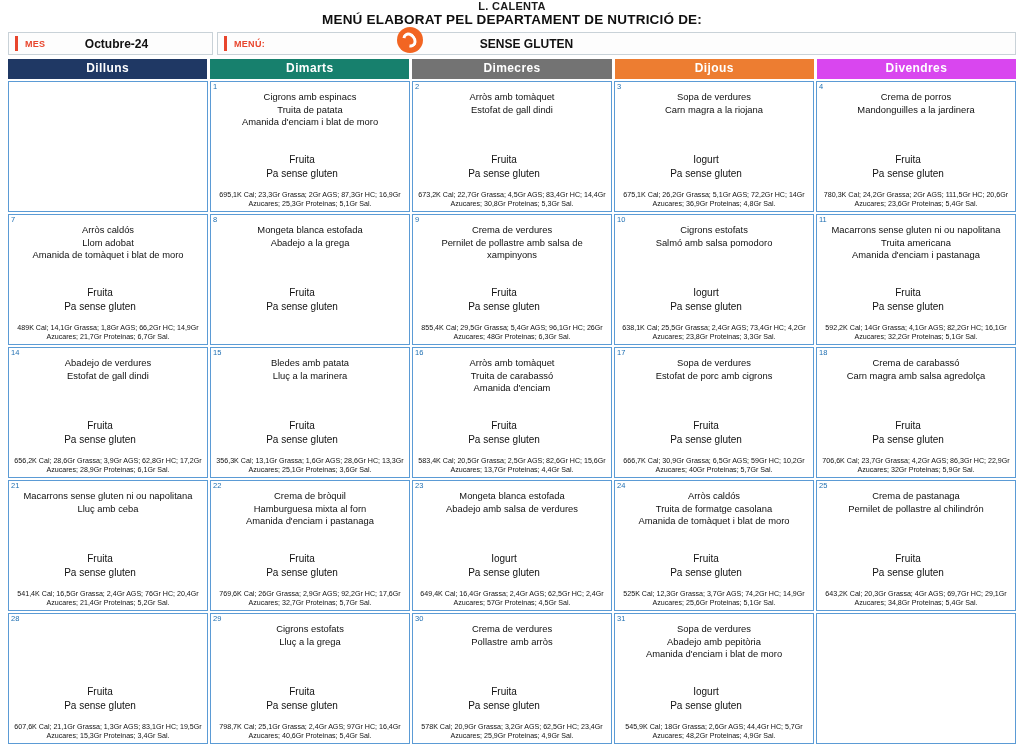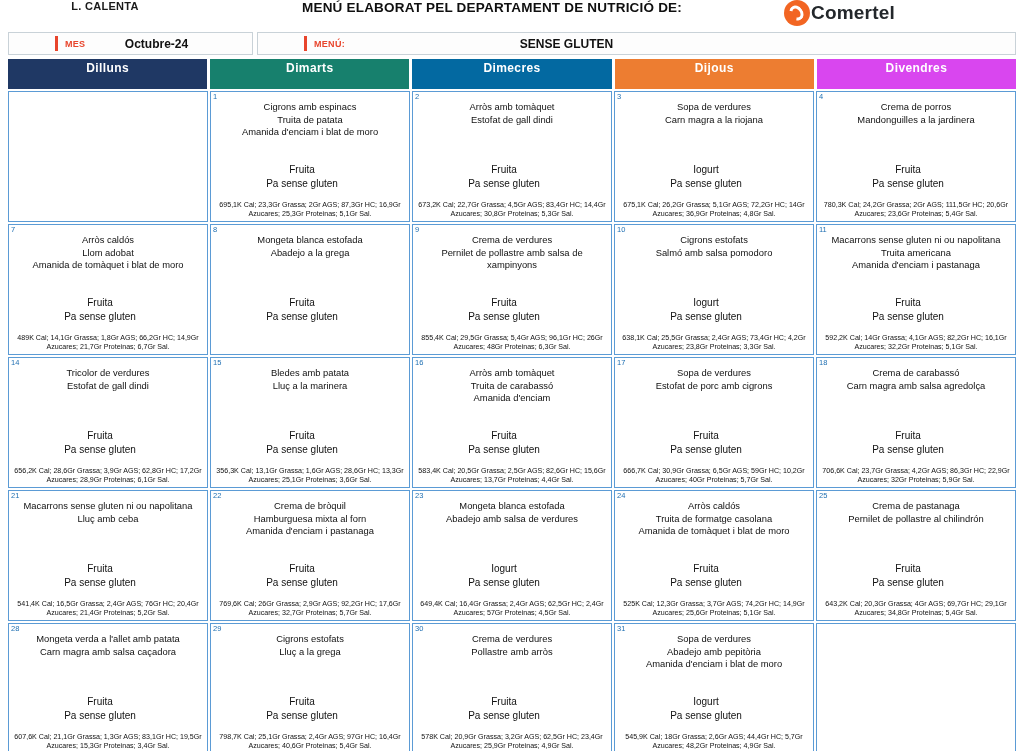--- a/index.html
+++ b/index.html
@@ -17,23 +17,24 @@
   .page {
     position: relative;
     width: 1024px;
     height: 751px;
     box-sizing: border-box;
     padding: 0 6px;
   }
   
   .topbar {
     display: flex;
-    align-items: flex-start;
+    align-items: center;
     height: 30px;
     padding: 0 4px;
+    flex-direction: column;
   }
   .company {
     width: 190px;
     font-size: 11px;
     font-weight: bold;
     letter-spacing: .3px;
     text-align: center;
     color: #1a1a1a;
   }
   .main-title {
@@ -82,21 +83,20 @@
     display: flex;
     gap: 4px;
     margin: 2px 2px 4px 2px;
   }
   .meta-box {
     border: 1px solid #c9d2d8;
     height: 21px;
     display: flex;
     align-items: center;
     background: #fdfdfd;
-    padding-left: 40px;
   }
   .meta-box.month { width: 203px; }
   .meta-box.menu  { flex: 1; justify-content: center; }
   .tick {
     width: 3px;
     height: 15px;
     background: #e8452c;
     margin: 0 7px 0 6px;
     flex: none;
   }
@@ -118,21 +118,21 @@
   .meta-box.menu .meta-value { padding-right: 240px; }
 
   
   .day-head-row {
     display: flex;
     gap: 3px;
     margin: 0 2px 2px 2px;
   }
   .day-head {
     flex: 1;
-    height: 30px;
+    height: 20px;
     line-height: 18px;
     text-align: center;
     color: #ffffff;
     font-size: 12px;
     font-weight: bold;
     letter-spacing: .4px;
   }
 
   
   .grid {
@@ -214,21 +214,21 @@
     <div class="meta-box menu">
       <span class="tick"></span>
       <span class="meta-label">MENÚ:</span>
       <span class="meta-value">SENSE GLUTEN</span>
     </div>
   </div>
 
   <div class="day-head-row" id="day-heads">
       <div class="day-head" style="background: rgb(31, 56, 100);">Dilluns</div>
       <div class="day-head" style="background: rgb(23, 128, 109);">Dimarts</div>
-      <div class="day-head" style="background: #0369a1;">Dimecres</div>
+      <div class="day-head" style="background: #737373;">Dimecres</div>
       <div class="day-head" style="background: rgb(237, 125, 49);">Dijous</div>
       <div class="day-head" style="background: #d946ef;">Divendres</div>
     </div>
 
   <div class="grid" id="grid">
       <div class="week">
         <div class="cell blank"></div>
         <div class="cell">
           <div class="daynum">1</div>
           <div class="dishes">
@@ -363,21 +363,21 @@
           <div class="nutri">
             <div>592,2K Cal; 14Gr Grassa; 4,1Gr AGS; 82,2Gr HC; 16,1Gr</div>
             <div>Azucares; 32,2Gr Proteinas; 5,1Gr Sal.</div>
           </div>
         </div>
       </div>
       <div class="week">
         <div class="cell">
           <div class="daynum">14</div>
           <div class="dishes">
-            <div class="dish">Tricolor de verdures</div>
+            <div class="dish">Abadejo de verdures</div>
             <div class="dish">Estofat de gall dindi</div>
           </div>
           <div class="extras">
             <div>Fruita</div>
             <div>Pa sense gluten</div>
           </div>
           <div class="nutri">
             <div>656,2K Cal; 28,6Gr Grassa; 3,9Gr AGS; 62,8Gr HC; 17,2Gr</div>
             <div>Azucares; 28,9Gr Proteinas; 6,1Gr Sal.</div>
           </div>
@@ -519,24 +519,20 @@
           </div>
           <div class="nutri">
             <div>643,2K Cal; 20,3Gr Grassa; 4Gr AGS; 69,7Gr HC; 29,1Gr</div>
             <div>Azucares; 34,8Gr Proteinas; 5,4Gr Sal.</div>
           </div>
         </div>
       </div>
       <div class="week">
         <div class="cell">
           <div class="daynum">28</div>
-          <div class="dishes">
-            <div class="dish">Mongeta verda a l'allet amb patata</div>
-            <div class="dish">Carn magra amb salsa caçadora</div>
-          </div>
           <div class="extras">
             <div>Fruita</div>
             <div>Pa sense gluten</div>
           </div>
           <div class="nutri">
             <div>607,6K Cal; 21,1Gr Grassa; 1,3Gr AGS; 83,1Gr HC; 19,5Gr</div>
             <div>Azucares; 15,3Gr Proteinas; 3,4Gr Sal.</div>
           </div>
         </div>
         <div class="cell">

